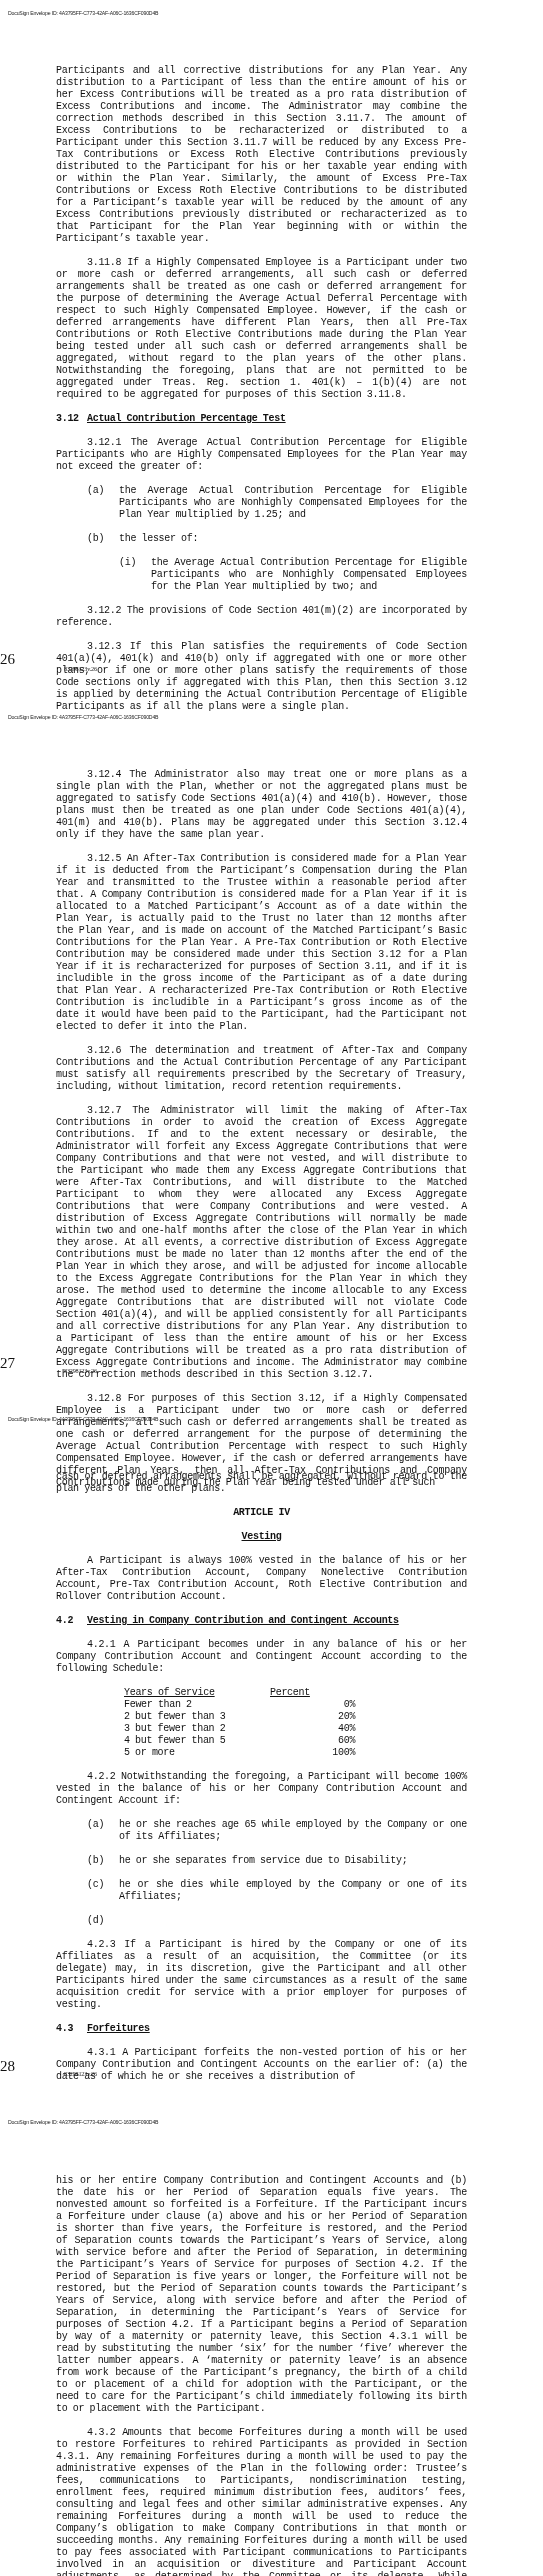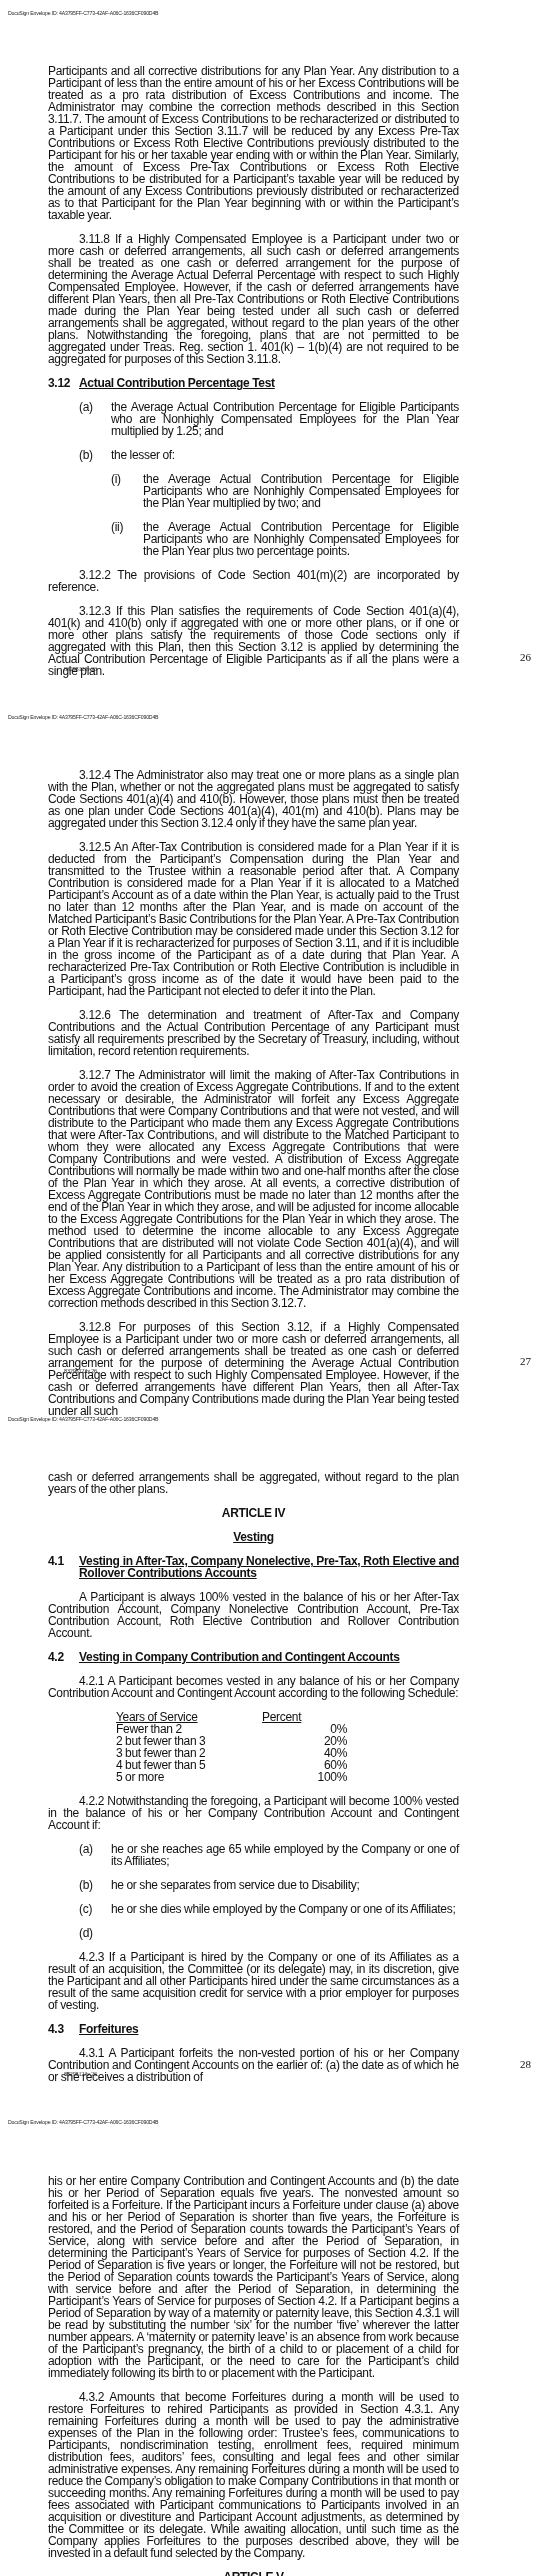--- a/index.html
+++ b/index.html
@@ -4,22 +4,22 @@
 <style>
   html, body { margin: 0; padding: 0; background: #ffffff; }
   body { width: 544px; height: 2813px; position: relative; overflow: hidden; color: #111; }
   .page { position: absolute; left: 0; width: 544px; }
   .envelope {
     position: absolute; left: 7.7px;
     font-family: "Liberation Sans", sans-serif; font-size: 6px; color: #222;
     letter-spacing: -0.2px; transform: scaleX(0.86); transform-origin: left top; white-space: nowrap;
   }
   .body-text {
-    position: absolute; left: 48px; width: 411px;
-    font-family: Liberation Sans, sans-serif; font-size: 12px; line-height: 12px;
+    position: absolute; left: 56px; width: 411px;
+    font-family: Liberation Mono, monospace; font-size: 10px; line-height: 12px;
     text-align: justify; letter-spacing: -0.3px; word-spacing: -0.3px;
   }
   .para { margin: 0 0 12px 0; text-indent: 31px; }
   .para.noindent { text-indent: 0; }
   .para.last { margin-bottom: 0; }
   .sec-head { margin: 0 0 12px 0; font-weight: bold; display: flex; }
   .sec-head .num { width: 31px; flex: none; }
   .sec-head .title { text-decoration: underline; }
   .item { display: flex; margin: 0 0 12px 0; }
   .item .lbl { flex: none; }
@@ -30,55 +30,52 @@
   .lvl2 .lbl { width: 32px; }
   .center-head { text-align: center; font-weight: bold; margin: 4px 0 12px 0; text-indent: 0; }
   .center-head.u span { text-decoration: underline; text-align: center; }
   .vest-table { margin: 0 17px 12px 68px; border-collapse: collapse; }
   .vest-table td, .vest-table th { padding: 0; font-weight: normal; height: 12px; }
   .vest-table th { text-decoration: underline; text-align: left; }
   .vest-table .pc { text-align: right; width: 82px; }
   .vest-table th.pc { text-align: left; padding-right: 3.1px; }
   .vest-table .yr { width: 146px; }
   .pagenum {
-    position: absolute; left: 0; width: 531px; text-align: right;
-    font-family: "Liberation Serif", serif; font-size: 11px;
+    position: absolute; left: 0; width: 531px; text-align: left;
+    font-family: "Liberation Serif", serif; font-size: 15px;
   }
   .docid {
     position: absolute; left: 64px;
     font-family: "Liberation Serif", serif; font-size: 6.2px; color: #222; letter-spacing: -0.2px;
   }
 </style>
 </head>
 <body>
 
 <div class="page" style="top:0;">
   <div class="envelope" style="top:10.3px;">DocuSign Envelope ID: 4A3795FF-C773-42AF-A06C-1636CF090D4B</div>
   <div class="body-text" style="top:65px;">
     <p class="para noindent">Participants and all corrective distributions for any Plan Year. Any distribution to a Participant of less than the entire amount of his or her Excess Contributions will be treated as a pro rata distribution of Excess Contributions and income. The Administrator may combine the correction methods described in this Section 3.11.7. The amount of Excess Contributions to be recharacterized or distributed to a Participant under this Section 3.11.7 will be reduced by any Excess Pre-Tax Contributions or Excess Roth Elective Contributions previously distributed to the Participant for his or her taxable year ending with or within the Plan Year. Similarly, the amount of Excess Pre-Tax Contributions or Excess Roth Elective Contributions to be distributed for a Participant’s taxable year will be reduced by the amount of any Excess Contributions previously distributed or recharacterized as to that Participant for the Plan Year beginning with or within the Participant’s taxable year.</p>
     <p class="para">3.11.8 If a Highly Compensated Employee is a Participant under two or more cash or deferred arrangements, all such cash or deferred arrangements shall be treated as one cash or deferred arrangement for the purpose of determining the Average Actual Deferral Percentage with respect to such Highly Compensated Employee. However, if the cash or deferred arrangements have different Plan Years, then all Pre-Tax Contributions or Roth Elective Contributions made during the Plan Year being tested under all such cash or deferred arrangements shall be aggregated, without regard to the plan years of the other plans.  Notwithstanding the foregoing, plans that are not permitted to be aggregated under Treas. Reg. section 1. 401(k) – 1(b)(4) are not required to be aggregated for purposes of this Section 3.11.8.</p>
     <div class="sec-head">
       <span class="num">3.12</span>
       <span class="title">Actual Contribution Percentage Test</span>
     </div>
+    <p class="para">3.12.1 The Average Actual Contribution Percentage for Eligible Participants who are Highly Compensated Employees for the Plan Year may not exceed the greater of:</p>
     <div class="item lvl1">
       <span class="lbl">(a)</span>
       <span class="txt">the Average Actual Contribution Percentage for Eligible Participants who are Nonhighly Compensated Employees for the Plan Year multiplied by 1.25; and</span>
     </div>
     <div class="item lvl1">
       <span class="lbl">(b)</span>
       <span class="txt">the lesser of:</span>
     </div>
     <div class="item lvl2">
       <span class="lbl">(i)</span>
       <span class="txt">the Average Actual Contribution Percentage for Eligible Participants who are Nonhighly Compensated Employees for the Plan Year multiplied by two; and</span>
-    </div>
-    <div class="item lvl2">
-      <span class="lbl">(ii)</span>
-      <span class="txt">the Average Actual Contribution Percentage for Eligible Participants who are Nonhighly Compensated Employees for the Plan Year plus two percentage points.</span>
     </div>
     <p class="para">3.12.2 The provisions of Code Section 401(m)(2) are incorporated by reference.</p>
     <p class="para last">3.12.3 If this Plan satisfies the requirements of Code Section 401(a)(4), 401(k) and 410(b) only if aggregated with one or more other plans, or if one or more other plans satisfy the requirements of those Code sections only if aggregated with this Plan, then this Section 3.12 is applied by determining the Actual Contribution Percentage of Eligible Participants as if all the plans were a single plan.</p>
   </div>
   <div class="pagenum" style="top:651px;">26</div>
   <div class="docid" style="top:665px;">83298123v.26</div>
 </div>
 
 <div class="page" style="top:0;">
   <div class="envelope" style="top:714px;">DocuSign Envelope ID: 4A3795FF-C773-42AF-A06C-1636CF090D4B</div>
@@ -92,30 +89,26 @@
   <div class="pagenum" style="top:1355px;">27</div>
   <div class="docid" style="top:1367px;">83298123v.26</div>
 </div>
 
 <div class="page" style="top:0;">
   <div class="envelope" style="top:1416px;">DocuSign Envelope ID: 4A3795FF-C773-42AF-A06C-1636CF090D4B</div>
   <div class="body-text" style="top:1471px;">
     <p class="para noindent">cash or deferred arrangements shall be aggregated, without regard to the plan years of the other plans.</p>
     <div class="center-head">ARTICLE IV</div>
     <div class="center-head u"><span>Vesting</span></div>
-    <div class="sec-head">
-      <span class="num">4.1</span>
-      <span class="title">Vesting in After-Tax, Company Nonelective, Pre-Tax, Roth Elective and Rollover Contributions Accounts</span>
-    </div>
     <p class="para">A Participant is always 100% vested in the balance of his or her After-Tax Contribution Account, Company Nonelective Contribution Account, Pre-Tax Contribution Account, Roth Elective Contribution and Rollover Contribution Account.</p>
     <div class="sec-head">
       <span class="num">4.2</span>
       <span class="title">Vesting in Company Contribution and Contingent Accounts</span>
     </div>
-    <p class="para">4.2.1 A Participant becomes vested in any balance of his or her Company Contribution Account and Contingent Account according to the following Schedule:</p>
+    <p class="para">4.2.1 A Participant becomes under in any balance of his or her Company Contribution Account and Contingent Account according to the following Schedule:</p>
     <table class="vest-table">
       <tbody>
           <tr>
         <th class="yr">Years of Service</th>
         <th class="pc">Percent</th>
       </tr>
       <tr>
         <td class="yr">Fewer than 2</td>
         <td class="pc">0%</td>
       </tr>

